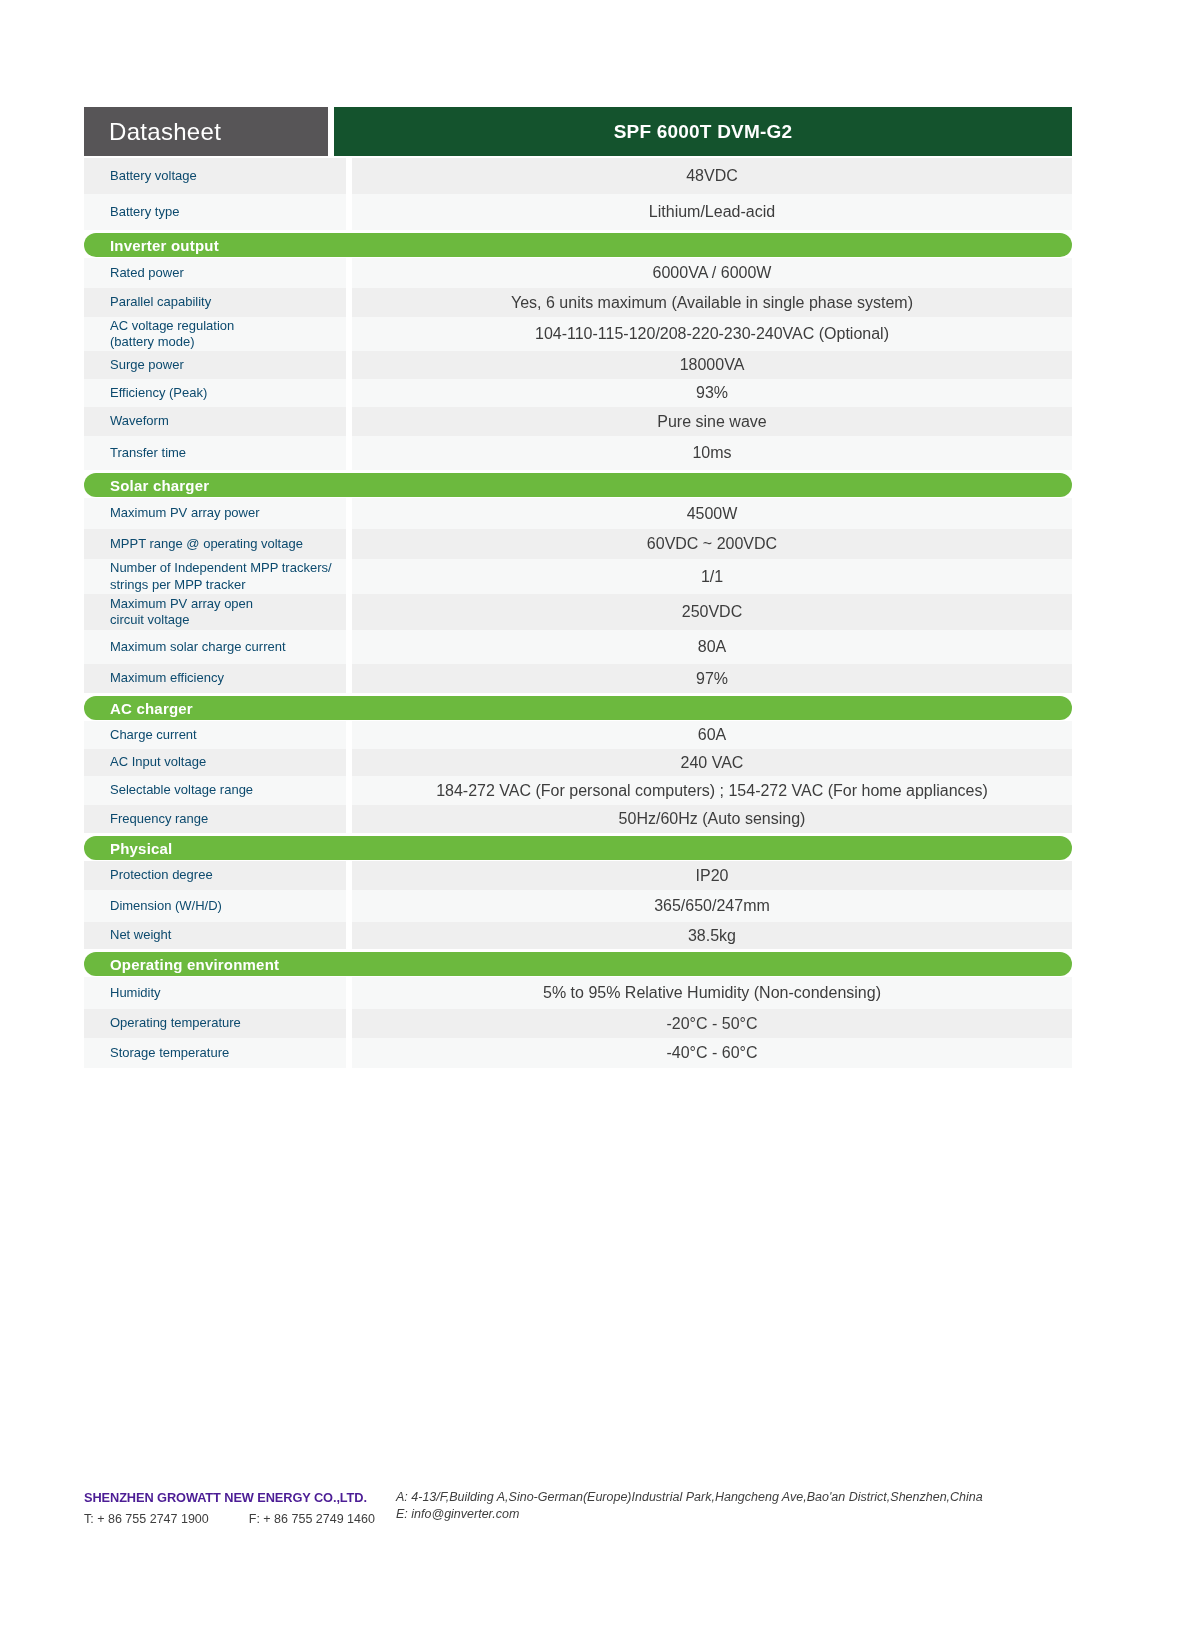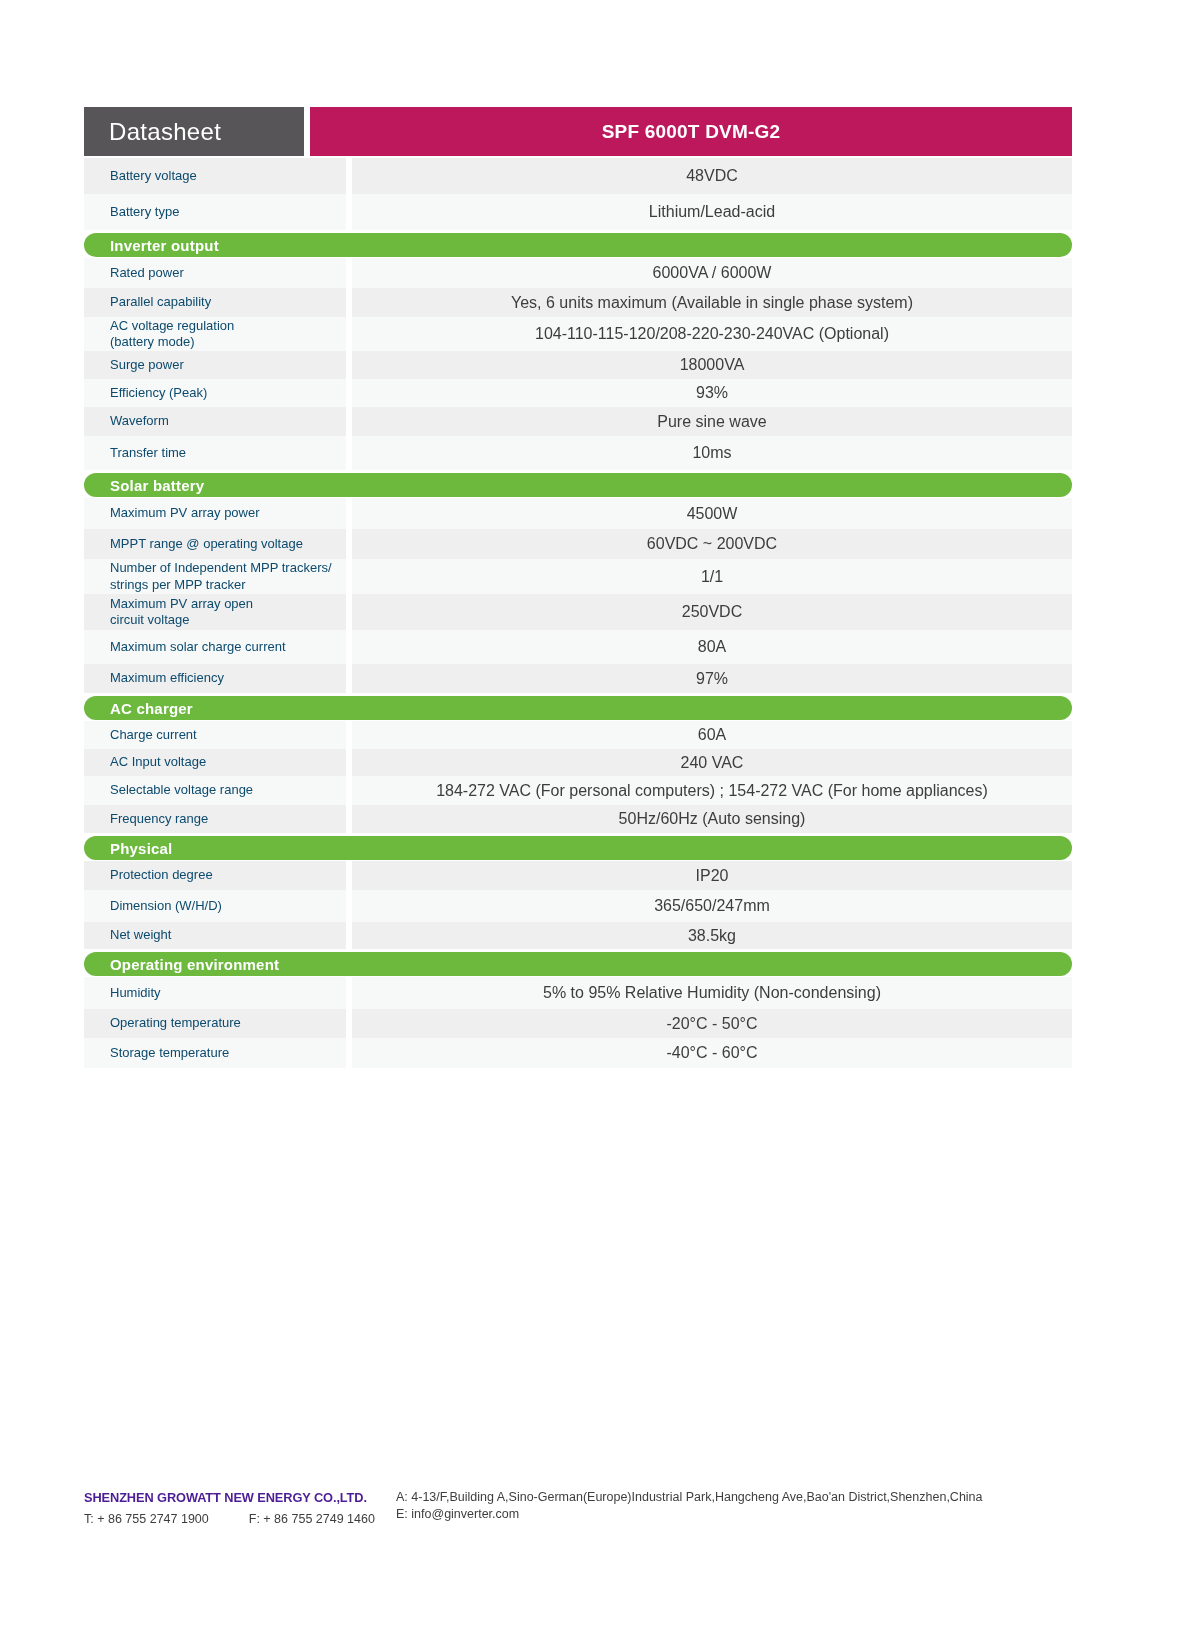--- a/index.html
+++ b/index.html
@@ -6,26 +6,26 @@
   body{
     width:1200px;height:1628px;background:#ffffff;position:relative;
     font-family:"Liberation Sans", sans-serif;
     -webkit-font-smoothing:antialiased;
   }
   .spec-table{position:absolute;left:84px;top:107px;width:988px;}
 
   
   .header-row{display:flex;height:49px;margin-bottom:2px;}
   .hleft{
-    width:220px;margin-right:6px;background:#575557;color:#ffffff;
+    width:244px;margin-right:6px;background:#575557;color:#ffffff;
     display:flex;align-items:center;padding-left:25px;box-sizing:border-box;
     font-size:24px;font-weight:normal;letter-spacing:0.3px;
   }
   .hright{
-    flex:1;background:#be185d;color:#ffffff;
+    flex:1;background:#14532d;color:#ffffff;
     display:flex;align-items:center;justify-content:center;
     font-size:19px;font-weight:bold;letter-spacing:0.2px;
   }
 
   
   .section-bar{
     height:24px;background:#6cb93e;color:#ffffff;
     display:flex;align-items:center;padding-left:26px;box-sizing:border-box;
     font-size:15px;font-weight:bold;letter-spacing:0.2px;
     margin-top:3px;margin-bottom:1px;border-radius:12px;
@@ -51,21 +51,21 @@
 
   
   .footer{
     position:absolute;left:84px;top:1490px;width:1040px;display:flex;
     font-size:12.5px;color:#3e3e3e;
   }
   .f-left{width:312px;flex-shrink:0;}
   .company{font-weight:bold;color:#4c1d95;font-size:12.8px;letter-spacing:-0.1px;margin-bottom:7px;white-space:nowrap;}
   .tf-line{display:flex;}
   .fax{margin-left:40px;}
-  .f-right{flex:1;}
+  .f-right{flex:1;font-style:italic;}
   .addr{margin-bottom:3px;}
 </style>
 </head>
 <body>
 
 <div class="spec-table">
 
   <div class="header-row">
     <div class="hleft">Datasheet</div>
     <div class="hright">SPF 6000T DVM-G2</div>
@@ -103,21 +103,21 @@
   </div>
   <div class="row dark h29">
     <div class="label">Waveform</div>
     <div class="value">Pure sine wave</div>
   </div>
   <div class="row light h34">
     <div class="label">Transfer time</div>
     <div class="value">10ms</div>
   </div>
 
-  <div class="section-bar">Solar battery</div>
+  <div class="section-bar">Solar charger</div>
   <div class="row light h31">
     <div class="label">Maximum PV array power</div>
     <div class="value">4500W</div>
   </div>
   <div class="row dark h30">
     <div class="label">MPPT range @ operating voltage</div>
     <div class="value">60VDC ~ 200VDC</div>
   </div>
   <div class="row light h35">
     <div class="label">Number of Independent MPP trackers/ strings per MPP tracker</div>

